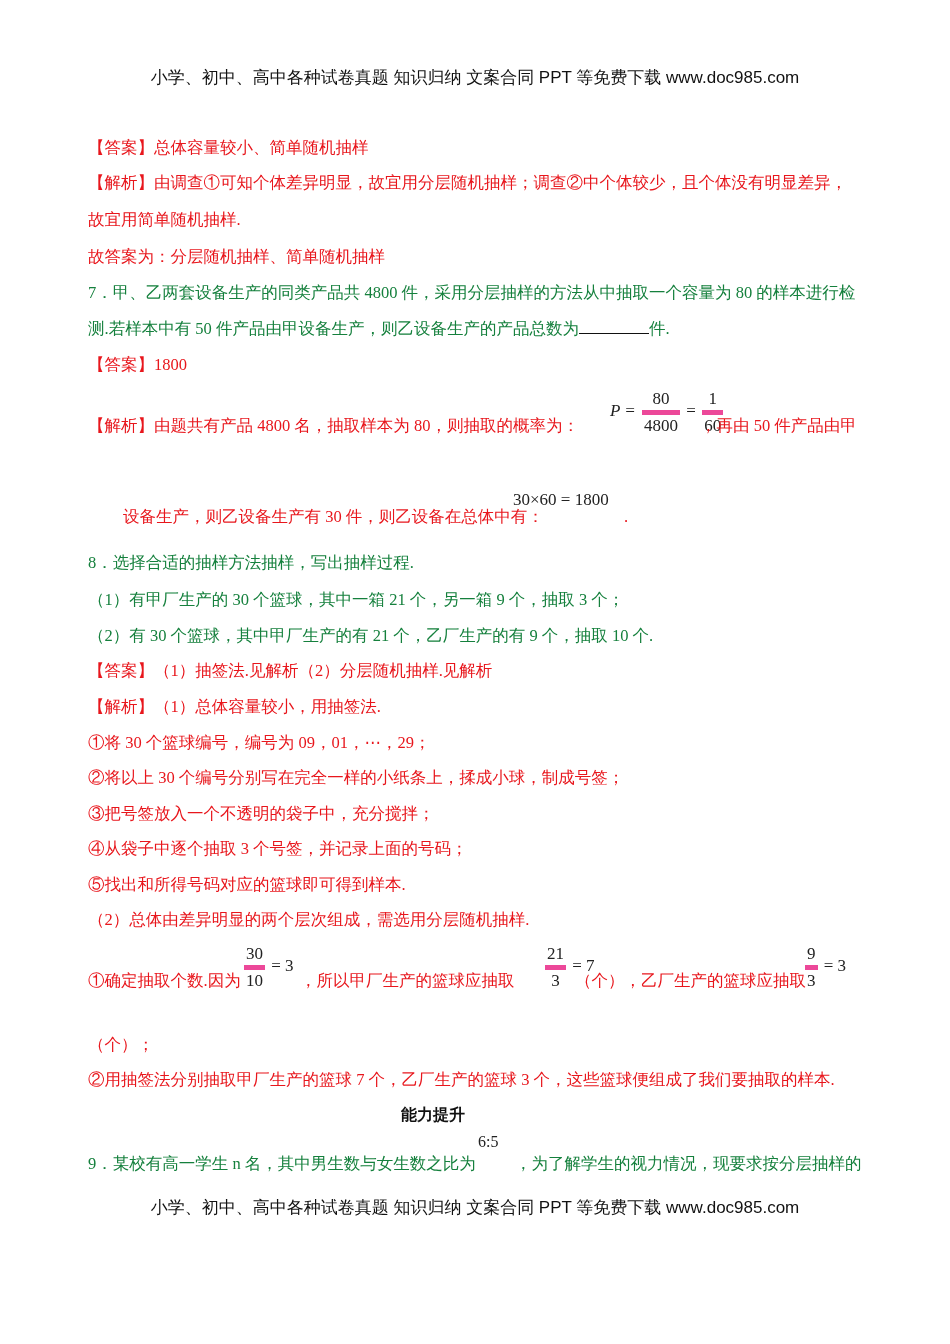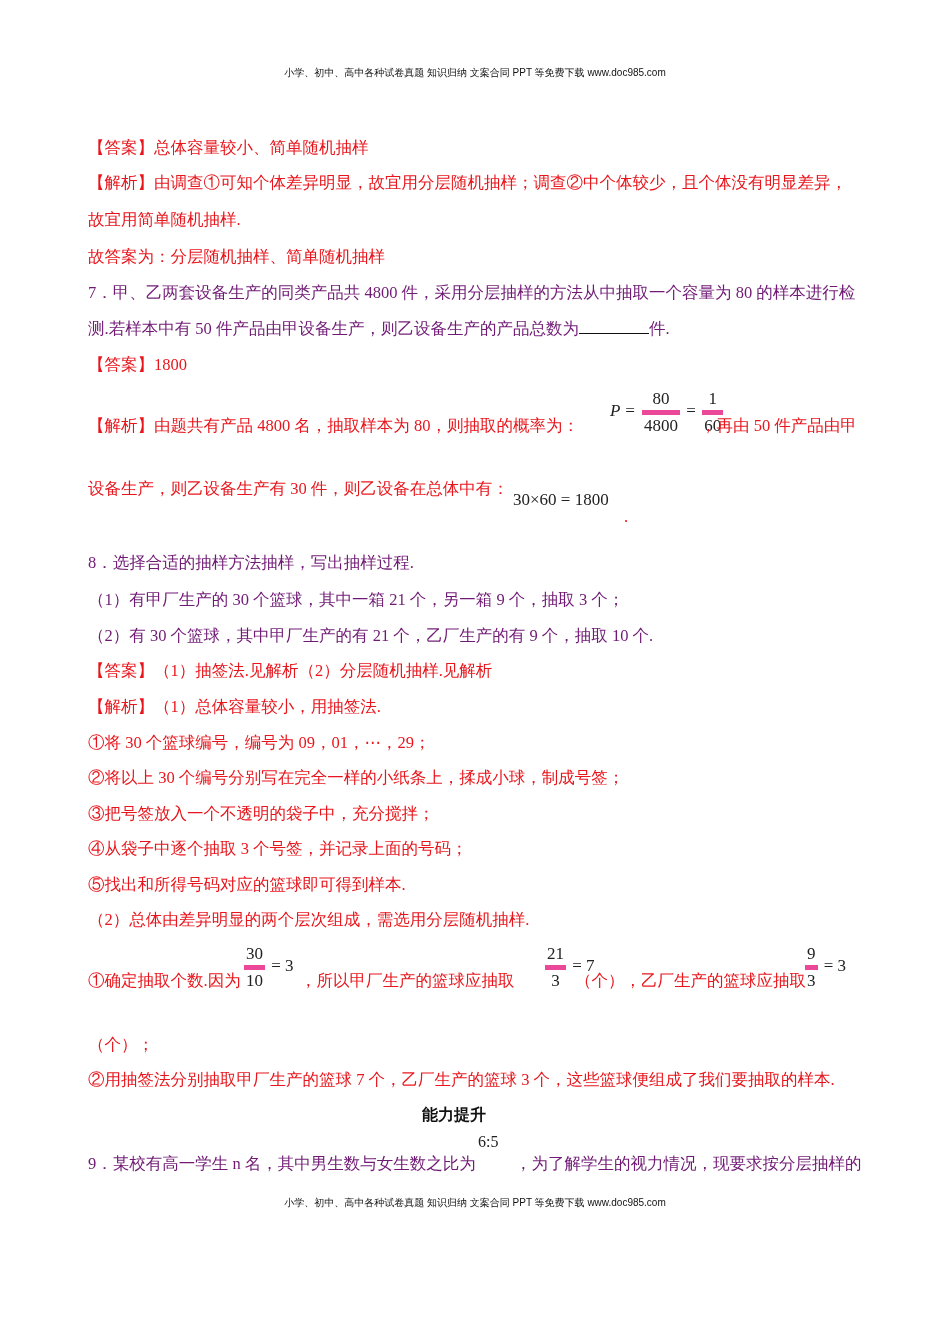--- a/index.html
+++ b/index.html
@@ -1,31 +1,31 @@
 <!DOCTYPE html>
 <html><head>
 <meta charset="utf-8">
 <style>
   html, body { margin: 0; padding: 0; background: #ffffff; }
   body { width: 950px; height: 1344px; position: relative; overflow: hidden;
          font-family: "Liberation Serif", "DejaVu Serif", serif; color: #000; }
   .hdr { position: absolute; left: 0; width: 950px; text-align: center;
-         font-family: "Liberation Sans", "DejaVu Sans", sans-serif; font-size: 10px; color: #111; }
+         font-family: "Liberation Sans", "DejaVu Sans", sans-serif; font-size: 17px; color: #111; }
   .line { position: absolute; left: 88px; font-size: 16.5px; white-space: nowrap; line-height: 22px; }
   .red { color: #e8161c; }
-  .black { color: #701a75; }
+  .black { color: #15803d; }
   .math { font-family: "Liberation Serif", "DejaVu Serif", serif; color: #222; font-size: 17px; }
   .frac { display: inline-block; vertical-align: middle; text-align: center; margin: 0 2px; }
   .frac .num { display: block; border-bottom: 5px solid #ec4899; padding: 0 2px; line-height: 22px; }
   .frac .den { display: block; line-height: 22px; padding: 0 2px; }
   .abs { position: absolute; white-space: nowrap; }
   .italic { font-style: italic; }
   .blank { display: inline-block; width: 70px; border-bottom: 1px solid #111; height: 14px; vertical-align: baseline; }
   .section { position: absolute; left: 0; width: 866px; text-align: center; font-weight: bold;
-             font-family: "Liberation Sans", "DejaVu Sans", sans-serif; font-size: 16px; color: #111; margin-left: 21px; }
+             font-family: "Liberation Sans", "DejaVu Sans", sans-serif; font-size: 16px; color: #111; }
 </style>
 </head>
 <body>
 
 <div class="hdr" style="top:66px;">小学、初中、高中各种试卷真题 知识归纳 文案合同 PPT 等免费下载   www.doc985.com</div>
 
 <div class="line red" style="top:137px;">
   <span>【答案】</span><span>总体容量较小、简单随机抽样</span>
 </div>
 <div class="line red" style="top:172px;">
@@ -50,21 +50,21 @@
     <span class="num">80</span>
     <span class="den">4800</span>
   </span>
   <span>=</span>
   <span class="frac">
     <span class="num">1</span>
     <span class="den">60</span>
   </span>
 </div>
 <div class="abs red" style="left:700px; top:415px; font-size:16.5px; line-height:22px;">，再由 50 件产品由甲</div>
-<div class="line red" style="top:478px;">设备生产，则乙设备生产有 30 件，则乙设备在总体中有：</div>
+<div class="line red" style="top:506px;margin-left:35px;">设备生产，则乙设备生产有 30 件，则乙设备在总体中有：</div>
 <div class="abs math" style="left:513px; top:490px;">30×60 = 1800</div>
 <div class="abs red" style="left:624px; top:506px; font-size:16.5px; line-height:22px;">.</div>
 
 <div class="line black" style="top:552px;">8．选择合适的抽样方法抽样，写出抽样过程.</div>
 <div class="line black" style="top:589px;">（1）有甲厂生产的 30 个篮球，其中一箱 21 个，另一箱 9 个，抽取 3 个；</div>
 <div class="line black" style="top:625px;">（2）有 30 个篮球，其中甲厂生产的有 21 个，乙厂生产的有 9 个，抽取 10 个.</div>
 <div class="line red" style="top:660px;">
   <span>【答案】</span><span>（1）抽签法.见解析（2）分层随机抽样.见解析</span>
 </div>
 <div class="line red" style="top:696px;">

